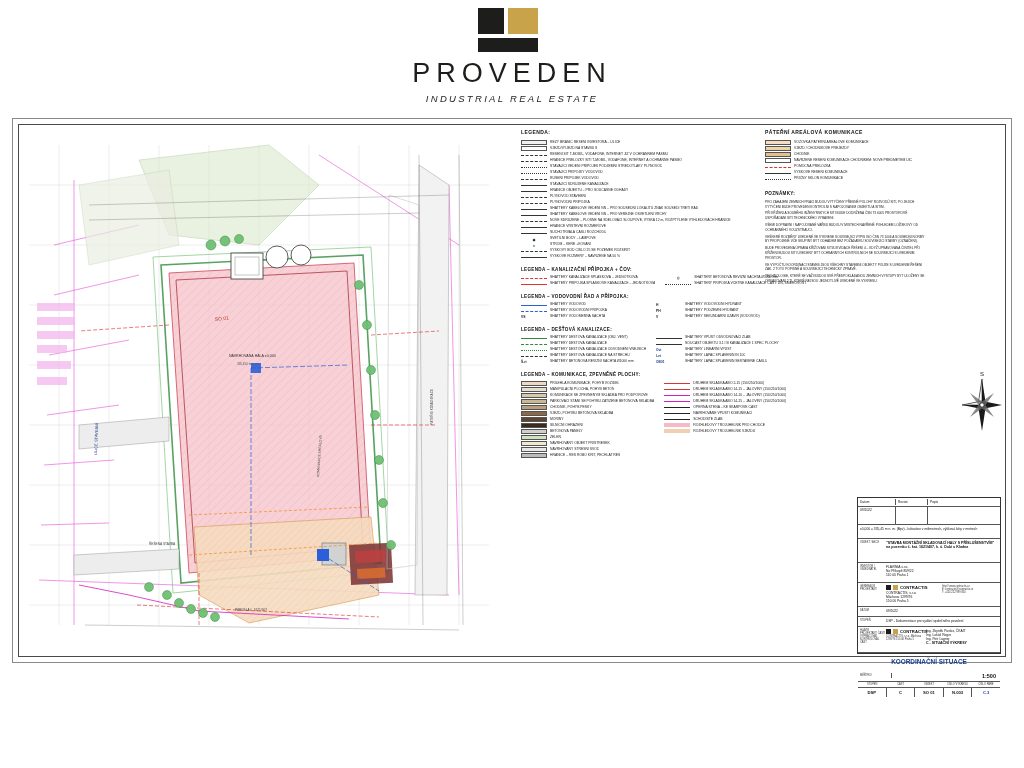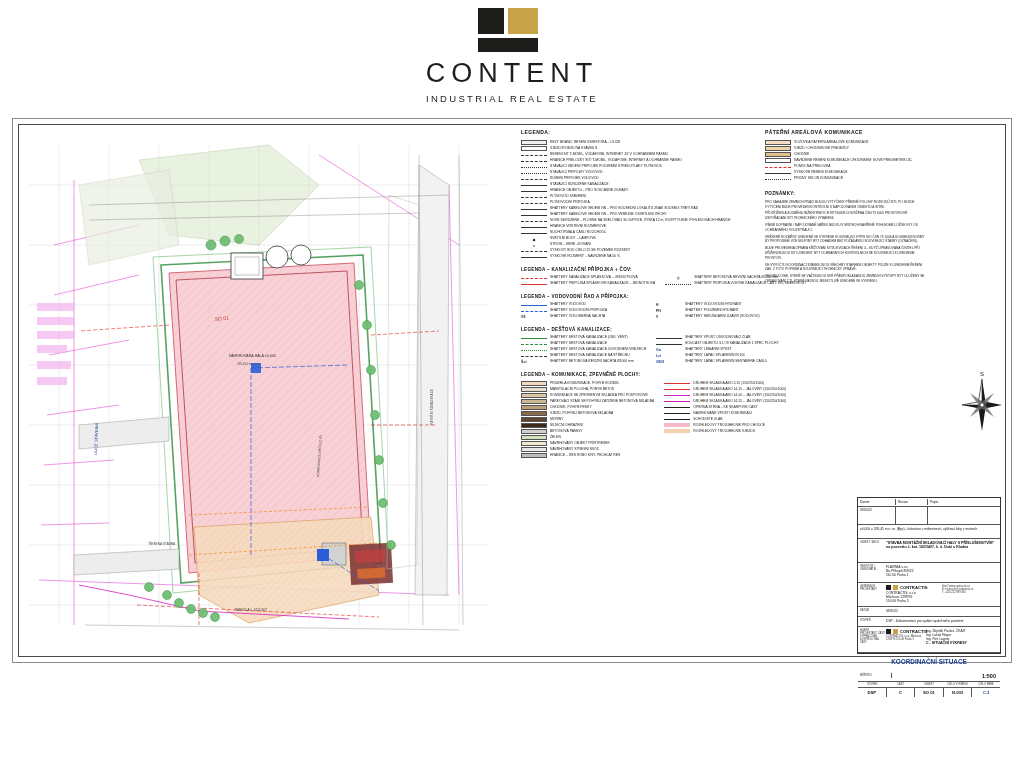--- a/index.html
+++ b/index.html
@@ -24,21 +24,21 @@
   .logo-mark .bar-dark {
     position: absolute; left: 14px; top: 30px; width: 60px; height: 14px; background: #1d1d1b;
   }
   .logo-mark .sq-gold {
     position: absolute; left: 44px; top: 0; width: 30px; height: 26px; background: #c8a34a;
   }
   .logo-word {
     font-size: 27px; letter-spacing: 6px; color: #1d1d1b; font-weight: 400; margin-top: 6px;
   }
   .logo-sub {
-    font-size: 9.5px; letter-spacing: 2.3px; color: #1d1d1b; margin-top: 4px;
+    font-size: 9.5px; letter-spacing: 2.3px; color: #1d1d1b; margin-top: 4px; font-style: italic;
   }
 
   
   .sheet {
     position: absolute; left: 12px; top: 118px; width: 1000px; height: 545px;
     background: #ffffff; border: 1px solid #8a8a8a;
   }
   .sheet-inner {
     position: absolute; left: 5px; top: 5px; right: 5px; bottom: 5px;
     border: 1px solid #4a4a4a;
@@ -125,21 +125,21 @@
 <body>
 
 <div class="page">
 
   <div class="logo-block">
     <div class="logo-mark">
       <span class="sq-dark"></span>
       <span class="sq-gold"></span>
       <span class="bar-dark"></span>
     </div>
-    <div class="logo-word">CONTENT</div>
+    <div class="logo-word">PROVEDEN</div>
     <div class="logo-sub">INDUSTRIAL REAL ESTATE</div>
   </div>
 
   <div class="sheet">
     <div class="sheet-inner"></div>
 
     <div class="plan">
       <svg width="500" height="527" viewBox="0 0 500 527" xmlns="http://www.w3.org/2000/svg">
         <defs>
           <pattern id="hatchPink" width="6" height="6" patternTransform="rotate(45)" patternUnits="userSpaceOnUse">

